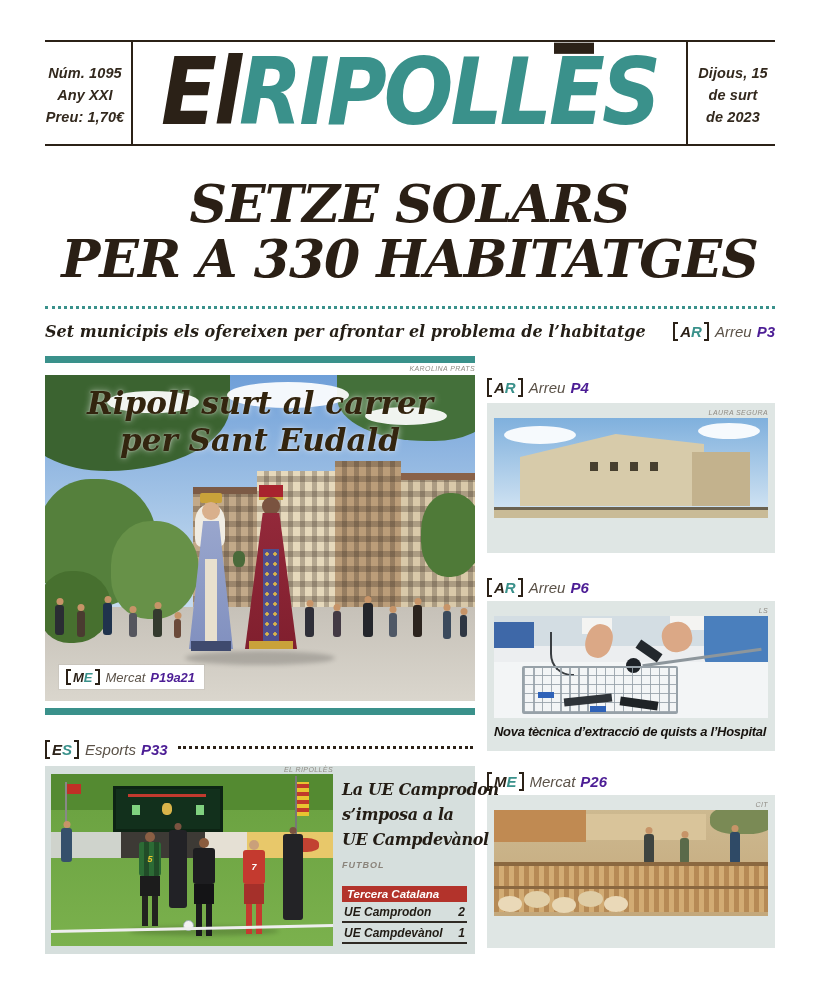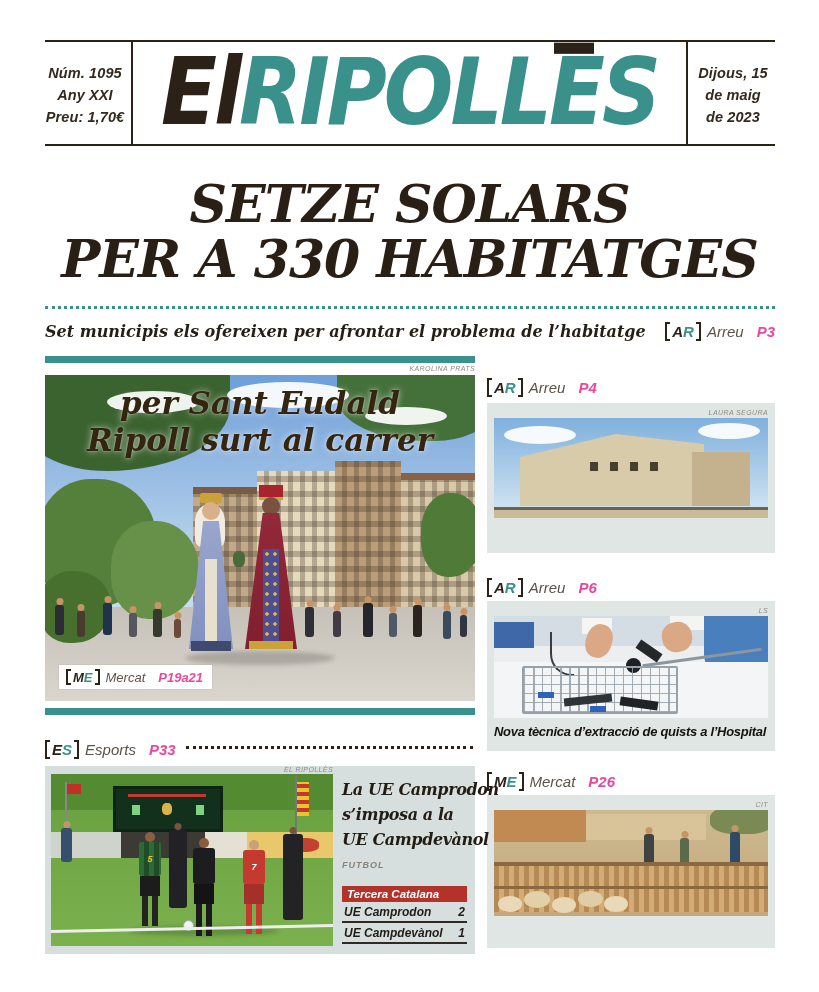--- a/index.html
+++ b/index.html
@@ -29,21 +29,21 @@
   .subhead{font-family:"DejaVu Serif",serif;font-weight:bold;font-size:16px;color:#241e16;}
 
   
   .tag{display:inline-flex;align-items:center;white-space:nowrap;}
   .brk{display:inline-block;width:5px;height:19px;border:2px solid #2b2117;box-sizing:border-box;}
   .brk.l{border-right:none;margin-right:2px;}
   .brk.r{border-left:none;margin-left:2px;}
   .tl1{font-weight:bold;font-size:15px;color:#2b2117;}
   .tl2{font-weight:bold;font-size:15px;color:#3a918b;}
   .tsec{font-size:15px;color:#5b5248;margin-left:6px;}
-  .tpg{font-size:15px;font-weight:bold;color:#ec4899;margin-left:13px;}
+  .tpg{font-size:15px;font-weight:bold;color:#4c1d95;margin-left:5px;}
   .tag.sm .brk{height:16px;}
   .tag.sm .tl1,.tag.sm .tl2{font-size:13px;}
   .tag.sm .tsec,.tag.sm .tpg{font-size:13px;}
 
   .credit{font-size:7px;color:#8f8b84;letter-spacing:.4px;text-align:right;text-transform:uppercase;}
 
   
   .mainwrap{position:absolute;left:45px;top:356px;width:430px;}
   .tealbar{height:7px;background:#3a918b;}
   .mphoto{position:relative;width:430px;height:326px;margin-top:3px;overflow:hidden;background:#bcd3e8;}
@@ -109,21 +109,21 @@
 
   <div class="logo">
     <span class="lg-dark">El</span>
       <span class="lg-teal">RIPOLL</span>
       <span class="lg-teal lg-acc">E</span>
       <span class="lg-teal">S</span>
   </div>
 
   <div class="mh-small" style="left:688px;top:63px;width:90px;">
     <div>Dijous, 15</div>
-    <div>de maig</div>
+    <div>de surt</div>
     <div>de 2023</div>
   </div>
 
   <div class="lead-hl">
     <div>SETZE SOLARS</div>
     <div>PER A 330 HABITATGES</div>
   </div>
   <div class="dotted-teal"></div>
 
   <div class="subrow">
@@ -217,22 +217,22 @@
       <div class="shape" style="left:198px;top:110px;width:56px;height:170px;z-index:2;">
         <div class="shape" style="left:16px;top:0;width:24px;height:12px;background:#a8232e;border-bottom:3px solid #c9a23a;"></div>
         <div class="shape" style="left:19px;top:12px;width:18px;height:18px;background:#7a5340;border-radius:50%;"></div>
         <div class="shape" style="left:2px;top:28px;width:52px;height:136px;background:linear-gradient(#93293a,#801f2e);clip-path:polygon(34% 0,66% 0,100% 100%,0 100%);"></div>
         <div class="shape" style="left:20px;top:64px;width:16px;height:92px;background:#4f4e8e radial-gradient(circle,#d9b44a 1.5px,transparent 2px);background-size:8px 10px;"></div>
         <div class="shape" style="left:6px;top:156px;width:44px;height:8px;background:#c9a23a;"></div>
       </div>
       <div class="shape" style="left:188px;top:176px;width:12px;height:16px;background:#4a6a3a;border-radius:40%;z-index:3;"></div>
 
       <div class="ph-hl">
+        <div>Ripoll surt al carrer</div>
         <div>per Sant Eudald</div>
-        <div>Ripoll surt al carrer</div>
       </div>
 
       <div class="mebadge">
         <span class="tag sm">
           <span class="brk l"></span>
             <b class="tl1">M</b>
             <b class="tl2">E</b>
             <span class="brk r"></span>
           <span class="tsec">Mercat</span>
           <span class="tpg">P19a21</span>

